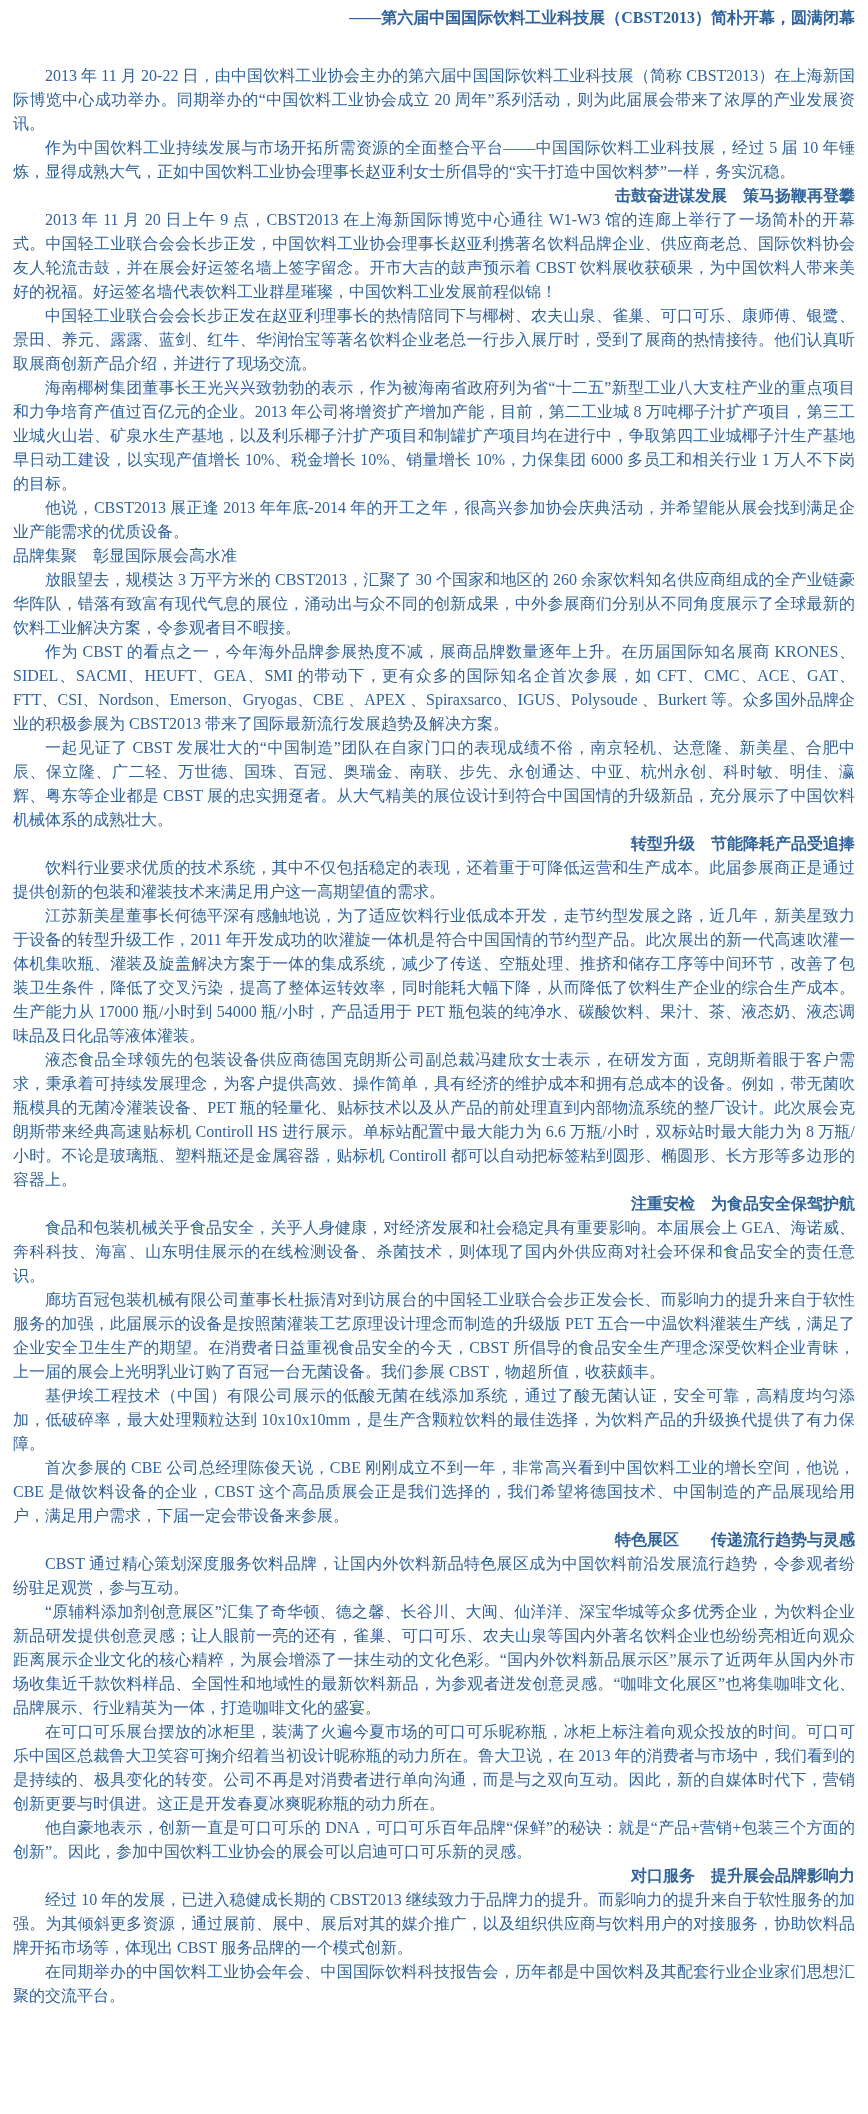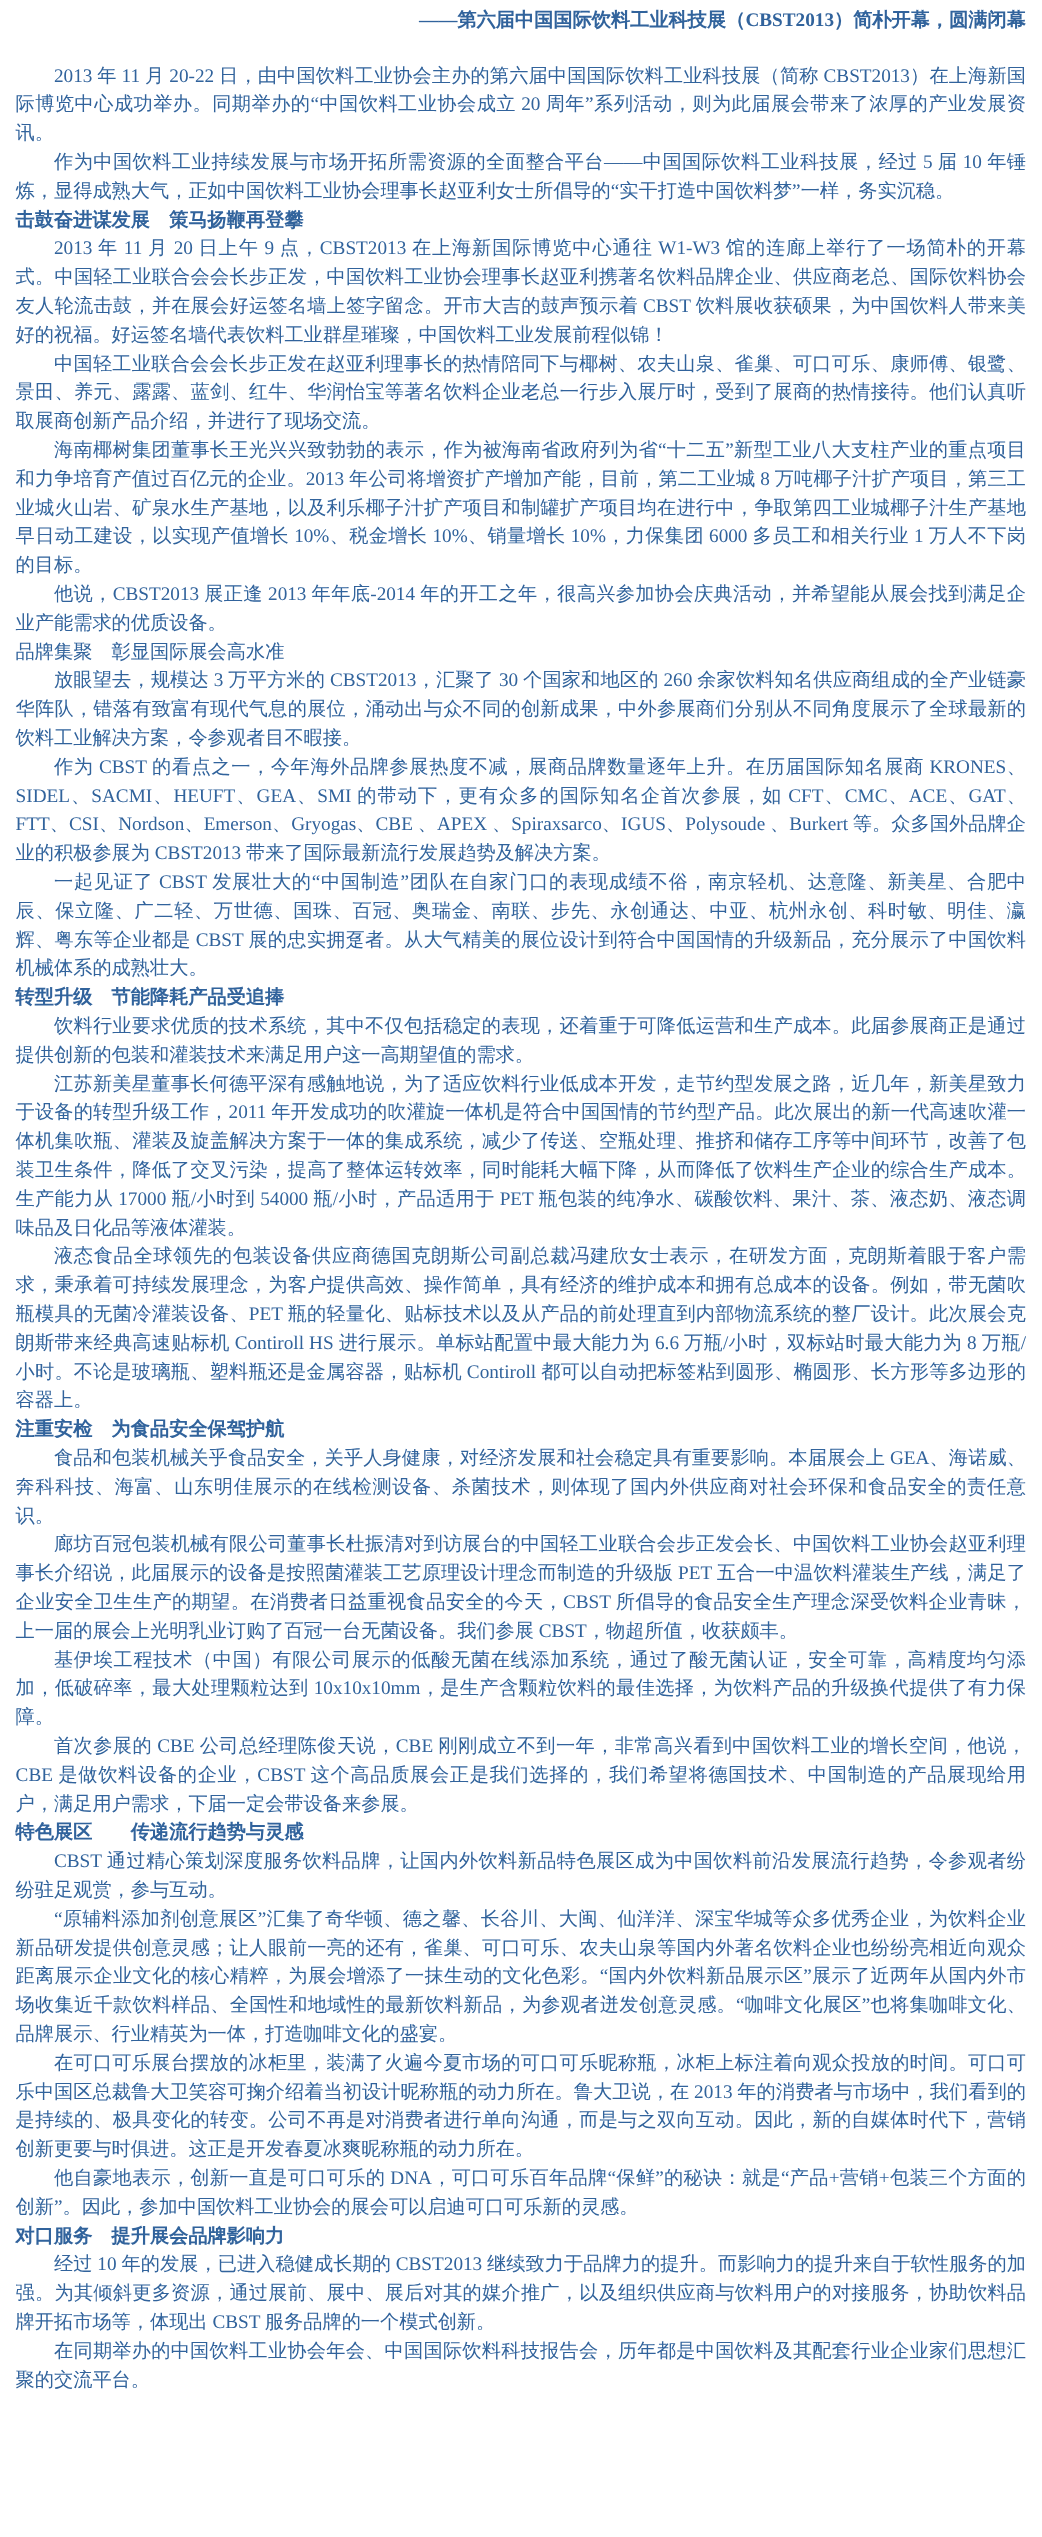--- a/index.html
+++ b/index.html
@@ -18,27 +18,27 @@
     font-size: 16px;
     line-height: 24px;
   }
   .doc p {
     margin: 0;
     text-align: justify;
   }
   p.dateline {
     text-align: right;
     font-weight: bold;
-    margin-bottom: 22px;
+    margin-bottom: 34px;
   }
   p.p {
     text-indent: 2em;
   }
   p.h {
-    text-align: left;
+    text-align: right;
     font-weight: bold;
     text-indent: 0;
   }
   p.sub {
     text-indent: 0;
   }
 </style>
 </head>
 <body>
 
@@ -56,21 +56,21 @@
       <p class="sub">品牌集聚　彰显国际展会高水准</p>
       <p class="p">放眼望去，规模达 3 万平方米的 CBST2013，汇聚了 30 个国家和地区的 260 余家饮料知名供应商组成的全产业链豪华阵队，错落有致富有现代气息的展位，涌动出与众不同的创新成果，中外参展商们分别从不同角度展示了全球最新的饮料工业解决方案，令参观者目不暇接。</p>
       <p class="p">作为 CBST 的看点之一，今年海外品牌参展热度不减，展商品牌数量逐年上升。在历届国际知名展商 KRONES、SIDEL、SACMI、HEUFT、GEA、SMI 的带动下，更有众多的国际知名企首次参展，如 CFT、CMC、ACE、GAT、FTT、CSI、Nordson、Emerson、Gryogas、CBE 、APEX 、Spiraxsarco、IGUS、Polysoude 、Burkert 等。众多国外品牌企业的积极参展为 CBST2013 带来了国际最新流行发展趋势及解决方案。</p>
       <p class="p">一起见证了 CBST 发展壮大的“中国制造”团队在自家门口的表现成绩不俗，南京轻机、达意隆、新美星、合肥中辰、保立隆、广二轻、万世德、国珠、百冠、奥瑞金、南联、步先、永创通达、中亚、杭州永创、科时敏、明佳、瀛辉、粤东等企业都是 CBST 展的忠实拥趸者。从大气精美的展位设计到符合中国国情的升级新品，充分展示了中国饮料机械体系的成熟壮大。</p>
       <p class="h">转型升级　节能降耗产品受追捧</p>
       <p class="p">饮料行业要求优质的技术系统，其中不仅包括稳定的表现，还着重于可降低运营和生产成本。此届参展商正是通过提供创新的包装和灌装技术来满足用户这一高期望值的需求。</p>
       <p class="p">江苏新美星董事长何德平深有感触地说，为了适应饮料行业低成本开发，走节约型发展之路，近几年，新美星致力于设备的转型升级工作，2011 年开发成功的吹灌旋一体机是符合中国国情的节约型产品。此次展出的新一代高速吹灌一体机集吹瓶、灌装及旋盖解决方案于一体的集成系统，减少了传送、空瓶处理、推挤和储存工序等中间环节，改善了包装卫生条件，降低了交叉污染，提高了整体运转效率，同时能耗大幅下降，从而降低了饮料生产企业的综合生产成本。生产能力从 17000 瓶/小时到 54000 瓶/小时，产品适用于 PET 瓶包装的纯净水、碳酸饮料、果汁、茶、液态奶、液态调味品及日化品等液体灌装。</p>
       <p class="p">液态食品全球领先的包装设备供应商德国克朗斯公司副总裁冯建欣女士表示，在研发方面，克朗斯着眼于客户需求，秉承着可持续发展理念，为客户提供高效、操作简单，具有经济的维护成本和拥有总成本的设备。例如，带无菌吹瓶模具的无菌冷灌装设备、PET 瓶的轻量化、贴标技术以及从产品的前处理直到内部物流系统的整厂设计。此次展会克朗斯带来经典高速贴标机 Contiroll HS 进行展示。单标站配置中最大能力为 6.6 万瓶/小时，双标站时最大能力为 8 万瓶/小时。不论是玻璃瓶、塑料瓶还是金属容器，贴标机 Contiroll 都可以自动把标签粘到圆形、椭圆形、长方形等多边形的容器上。</p>
       <p class="h">注重安检　为食品安全保驾护航</p>
       <p class="p">食品和包装机械关乎食品安全，关乎人身健康，对经济发展和社会稳定具有重要影响。本届展会上 GEA、海诺威、奔科科技、海富、山东明佳展示的在线检测设备、杀菌技术，则体现了国内外供应商对社会环保和食品安全的责任意识。</p>
-      <p class="p">廊坊百冠包装机械有限公司董事长杜振清对到访展台的中国轻工业联合会步正发会长、中国饮料工业协会赵亚利理事长介绍说，此届展示的设备是按照菌灌装工艺原理设计理念而制造的升级版 PET 五合一中温饮料灌装生产线，满足了企业安全卫生生产的期望。在消费者日益重视食品安全的今天，CBST 所倡导的食品安全生产理念深受饮料企业青昧，上一届的展会上光明乳业订购了百冠一台无菌设备。我们参展 CBST，物超所值，收获颇丰。</p>
+      <p class="p">廊坊百冠包装机械有限公司董事长杜振清对到访展台的中国轻工业联合会步正发会长、而影响力的提升来自于软性服务的加强，此届展示的设备是按照菌灌装工艺原理设计理念而制造的升级版 PET 五合一中温饮料灌装生产线，满足了企业安全卫生生产的期望。在消费者日益重视食品安全的今天，CBST 所倡导的食品安全生产理念深受饮料企业青昧，上一届的展会上光明乳业订购了百冠一台无菌设备。我们参展 CBST，物超所值，收获颇丰。</p>
       <p class="p">基伊埃工程技术（中国）有限公司展示的低酸无菌在线添加系统，通过了酸无菌认证，安全可靠，高精度均匀添加，低破碎率，最大处理颗粒达到 10x10x10mm，是生产含颗粒饮料的最佳选择，为饮料产品的升级换代提供了有力保障。</p>
       <p class="p">首次参展的 CBE 公司总经理陈俊天说，CBE 刚刚成立不到一年，非常高兴看到中国饮料工业的增长空间，他说，CBE 是做饮料设备的企业，CBST 这个高品质展会正是我们选择的，我们希望将德国技术、中国制造的产品展现给用户，满足用户需求，下届一定会带设备来参展。</p>
       <p class="h">特色展区　　传递流行趋势与灵感</p>
       <p class="p">CBST 通过精心策划深度服务饮料品牌，让国内外饮料新品特色展区成为中国饮料前沿发展流行趋势，令参观者纷纷驻足观赏，参与互动。</p>
       <p class="p">“原辅料添加剂创意展区”汇集了奇华顿、德之馨、长谷川、大闽、仙洋洋、深宝华城等众多优秀企业，为饮料企业新品研发提供创意灵感；让人眼前一亮的还有，雀巢、可口可乐、农夫山泉等国内外著名饮料企业也纷纷亮相近向观众距离展示企业文化的核心精粹，为展会增添了一抹生动的文化色彩。“国内外饮料新品展示区”展示了近两年从国内外市场收集近千款饮料样品、全国性和地域性的最新饮料新品，为参观者迸发创意灵感。“咖啡文化展区”也将集咖啡文化、品牌展示、行业精英为一体，打造咖啡文化的盛宴。</p>
       <p class="p">在可口可乐展台摆放的冰柜里，装满了火遍今夏市场的可口可乐昵称瓶，冰柜上标注着向观众投放的时间。可口可乐中国区总裁鲁大卫笑容可掬介绍着当初设计昵称瓶的动力所在。鲁大卫说，在 2013 年的消费者与市场中，我们看到的是持续的、极具变化的转变。公司不再是对消费者进行单向沟通，而是与之双向互动。因此，新的自媒体时代下，营销创新更要与时俱进。这正是开发春夏冰爽昵称瓶的动力所在。</p>
       <p class="p">他自豪地表示，创新一直是可口可乐的 DNA，可口可乐百年品牌“保鲜”的秘诀：就是“产品+营销+包装三个方面的创新”。因此，参加中国饮料工业协会的展会可以启迪可口可乐新的灵感。</p>
       <p class="h">对口服务　提升展会品牌影响力</p>
       <p class="p">经过 10 年的发展，已进入稳健成长期的 CBST2013 继续致力于品牌力的提升。而影响力的提升来自于软性服务的加强。为其倾斜更多资源，通过展前、展中、展后对其的媒介推广，以及组织供应商与饮料用户的对接服务，协助饮料品牌开拓市场等，体现出 CBST 服务品牌的一个模式创新。</p>
       <p class="p">在同期举办的中国饮料工业协会年会、中国国际饮料科技报告会，历年都是中国饮料及其配套行业企业家们思想汇聚的交流平台。</p>

